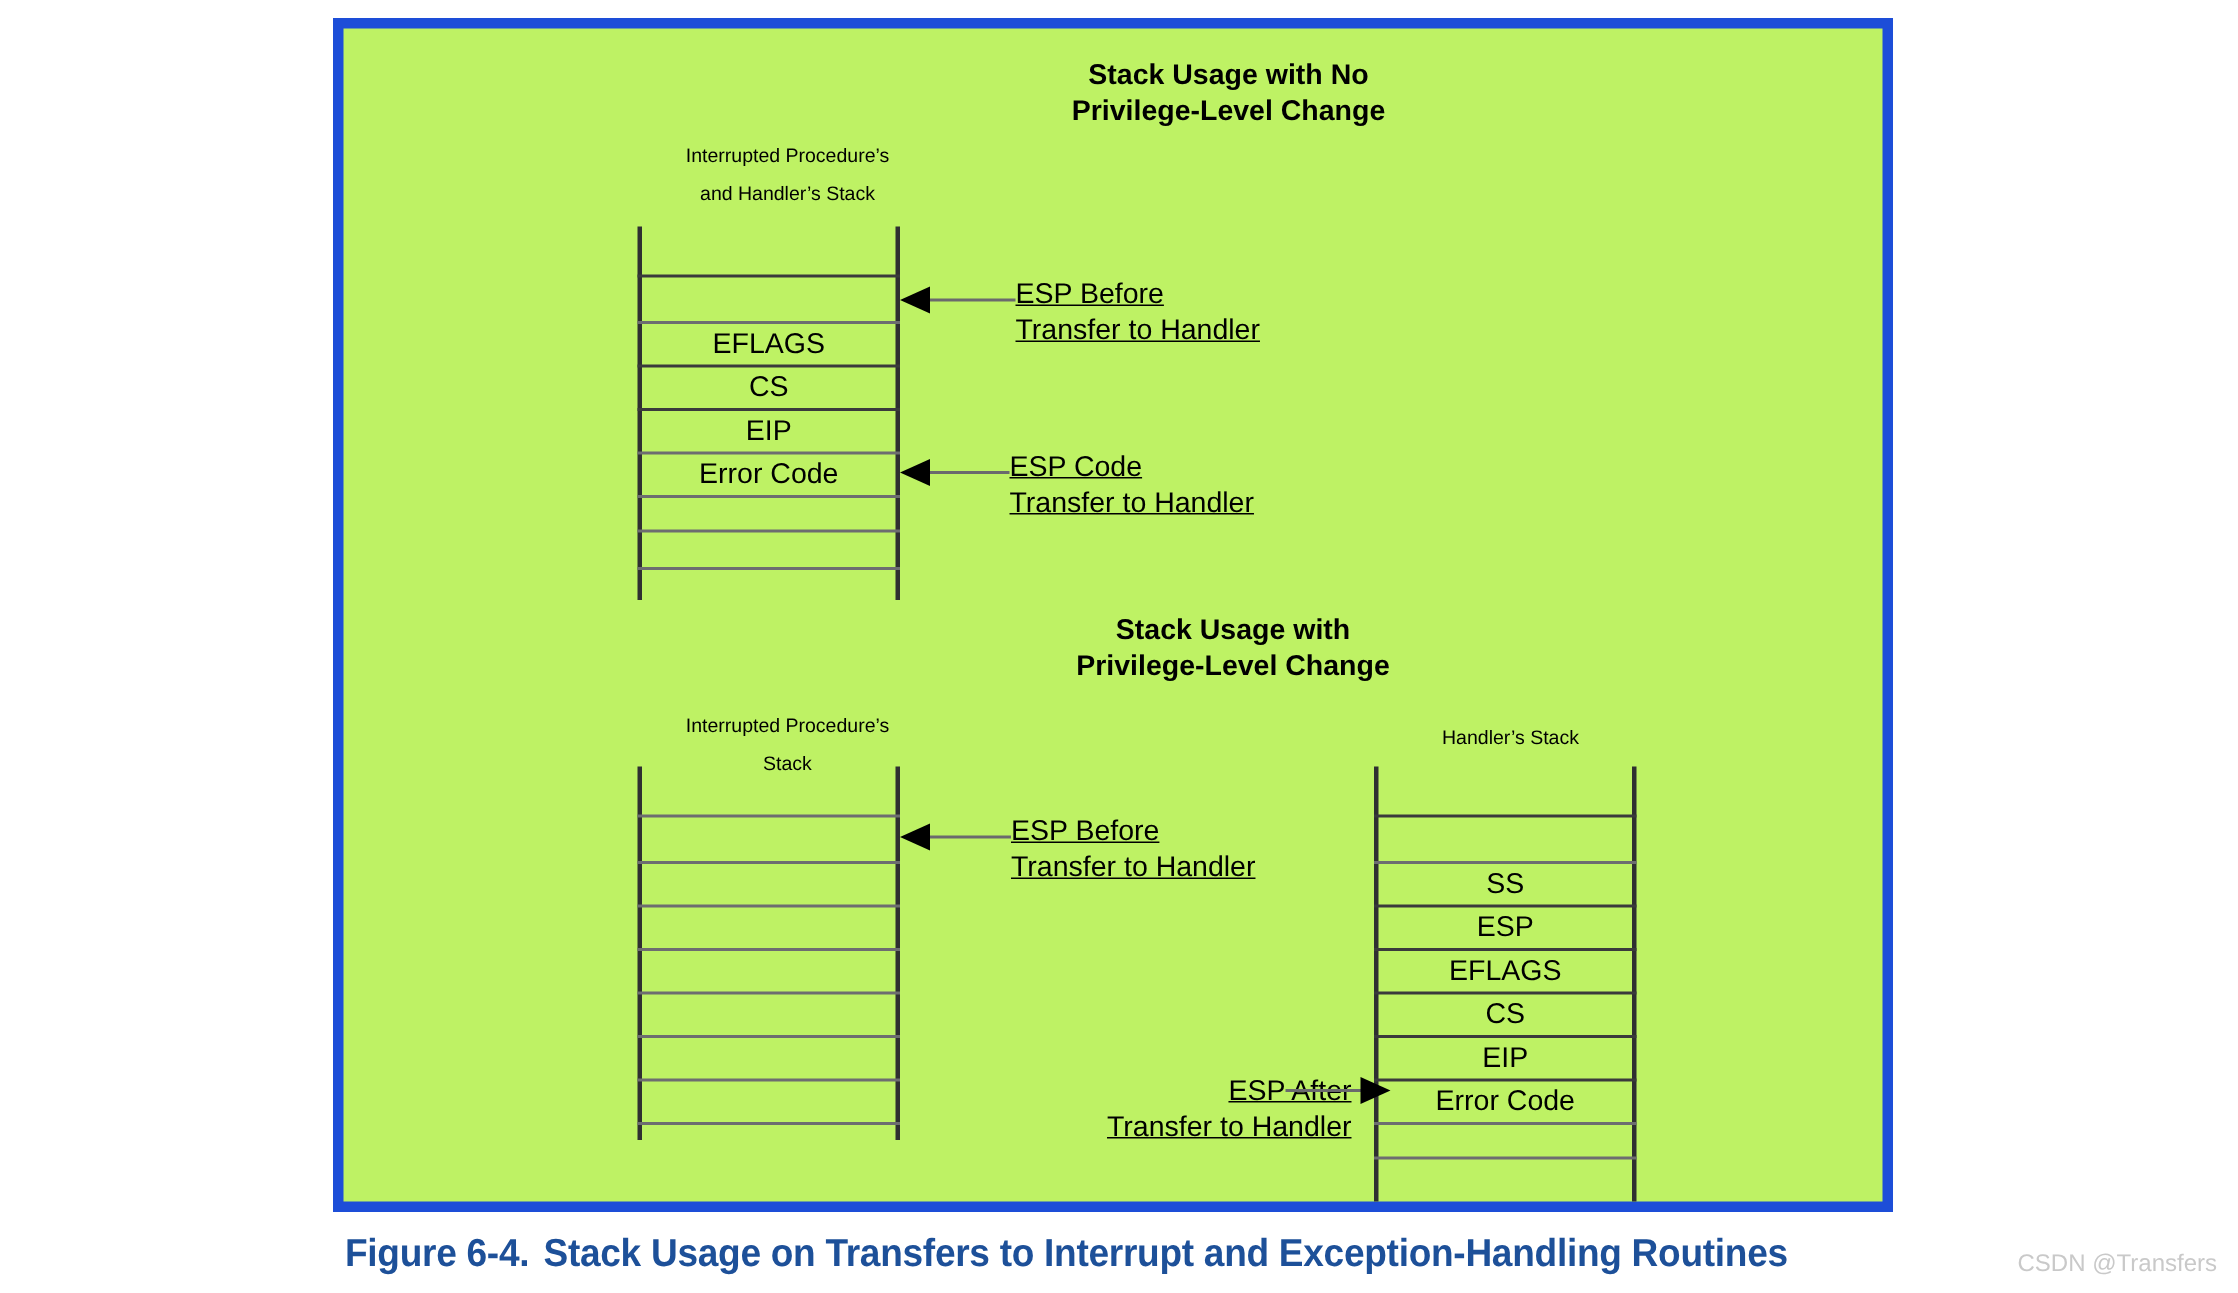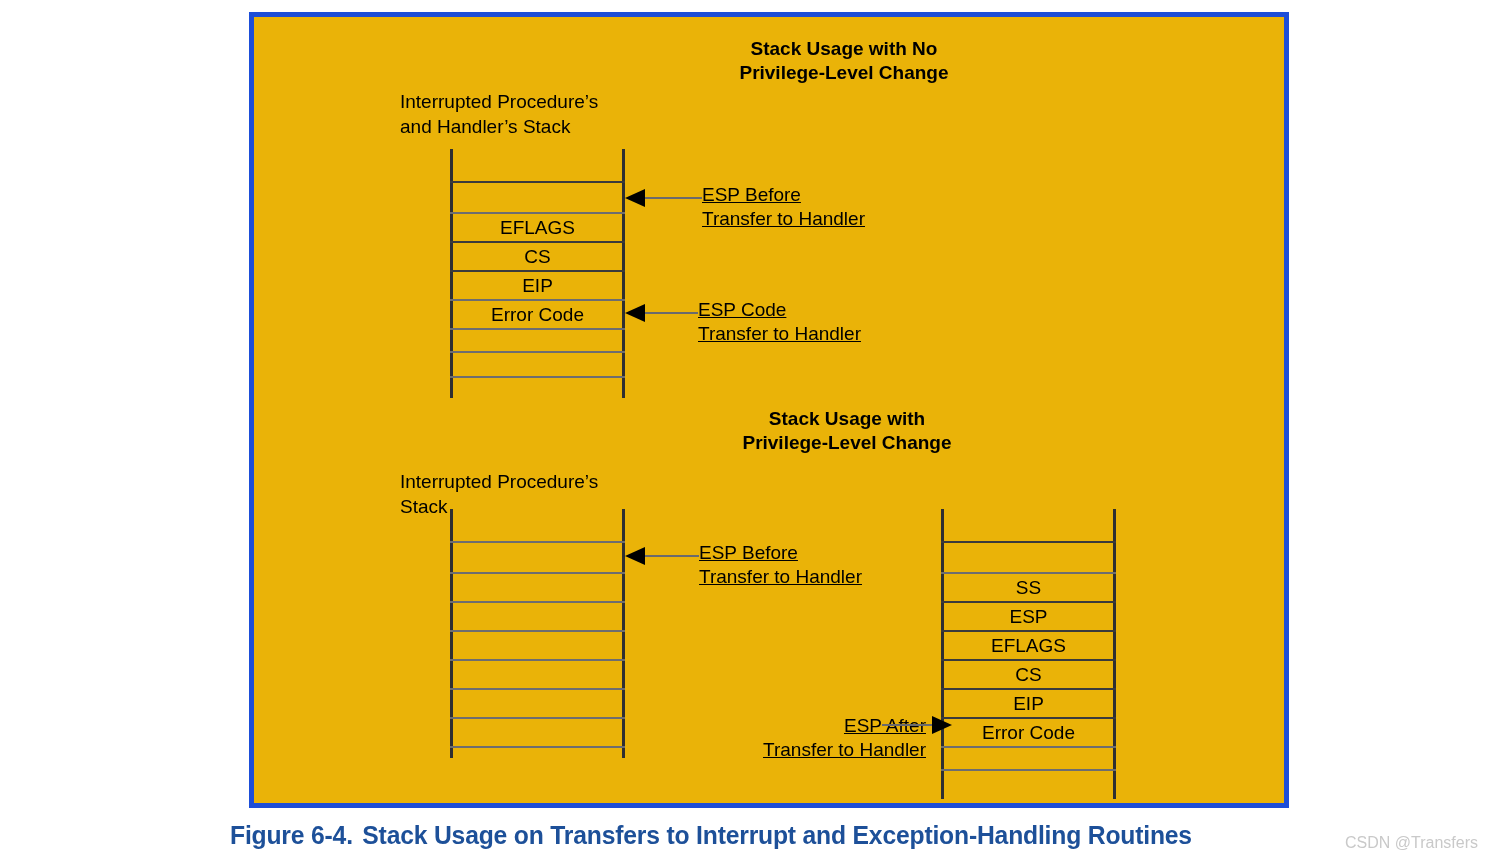--- a/index.html
+++ b/index.html
@@ -17,40 +17,39 @@
     overflow: hidden;
   }
 
   
   #figure-frame {
     position: absolute;
     left: 222px;
     top: 12px;
     width: 1040px;
     height: 796px;
-    border: 5px solid #1d4ed8;
+    border: 7px solid #1d4ed8;
     box-sizing: border-box;
-    background: #eab308;
-    margin-left: 27px;
+    background: #bef264;
   }
 
   
   .section-title {
     position: absolute;
     text-align: center;
     font-weight: bold;
     font-size: 19px;
     line-height: 24px;
     color: #000000;
     white-space: pre-line;
   }
   .stack-caption {
     position: absolute;
-    text-align: left;
-    font-size: 19px;
+    text-align: center;
+    font-size: 13px;
     line-height: 25px;
     color: #000000;
     white-space: pre-line;
   }
 
   
   .stack {
     position: absolute;
     box-sizing: border-box;
   }
@@ -188,20 +187,21 @@
       <div class="cell" style="height:29px;"></div>
       <div class="cell" style="height:29px;"></div>
       <div class="cell" style="height:12px;"></div>
     </div>
 
     <div class="arrowhead left" style="left:371px; top:530px;"></div>
     <div class="leader" style="left:391px; top:538px; width:54px;"></div>
     <div class="annot right-of" style="left:445px; top:524px; width:260px;">ESP Before
 Transfer to Handler</div>
 
+    <div class="stack-caption" style="left:658px; top:460px; width:240px;">Handler’s Stack</div>
 
     <div class="stack" id="stack-2b" style="left:687px; top:492px; width:175px; height:290px;">
       <div class="rail left"></div>
       <div class="rail right"></div>
 
       <div class="cell no-line" style="height:32px;"></div>
       <div class="cell dark-line" style="height:31px;"></div>
       <div class="cell" style="height:29px;">SS</div>
       <div class="cell dark-line" style="height:29px;">ESP</div>
       <div class="cell dark-line" style="height:29px;">EFLAGS</div>

